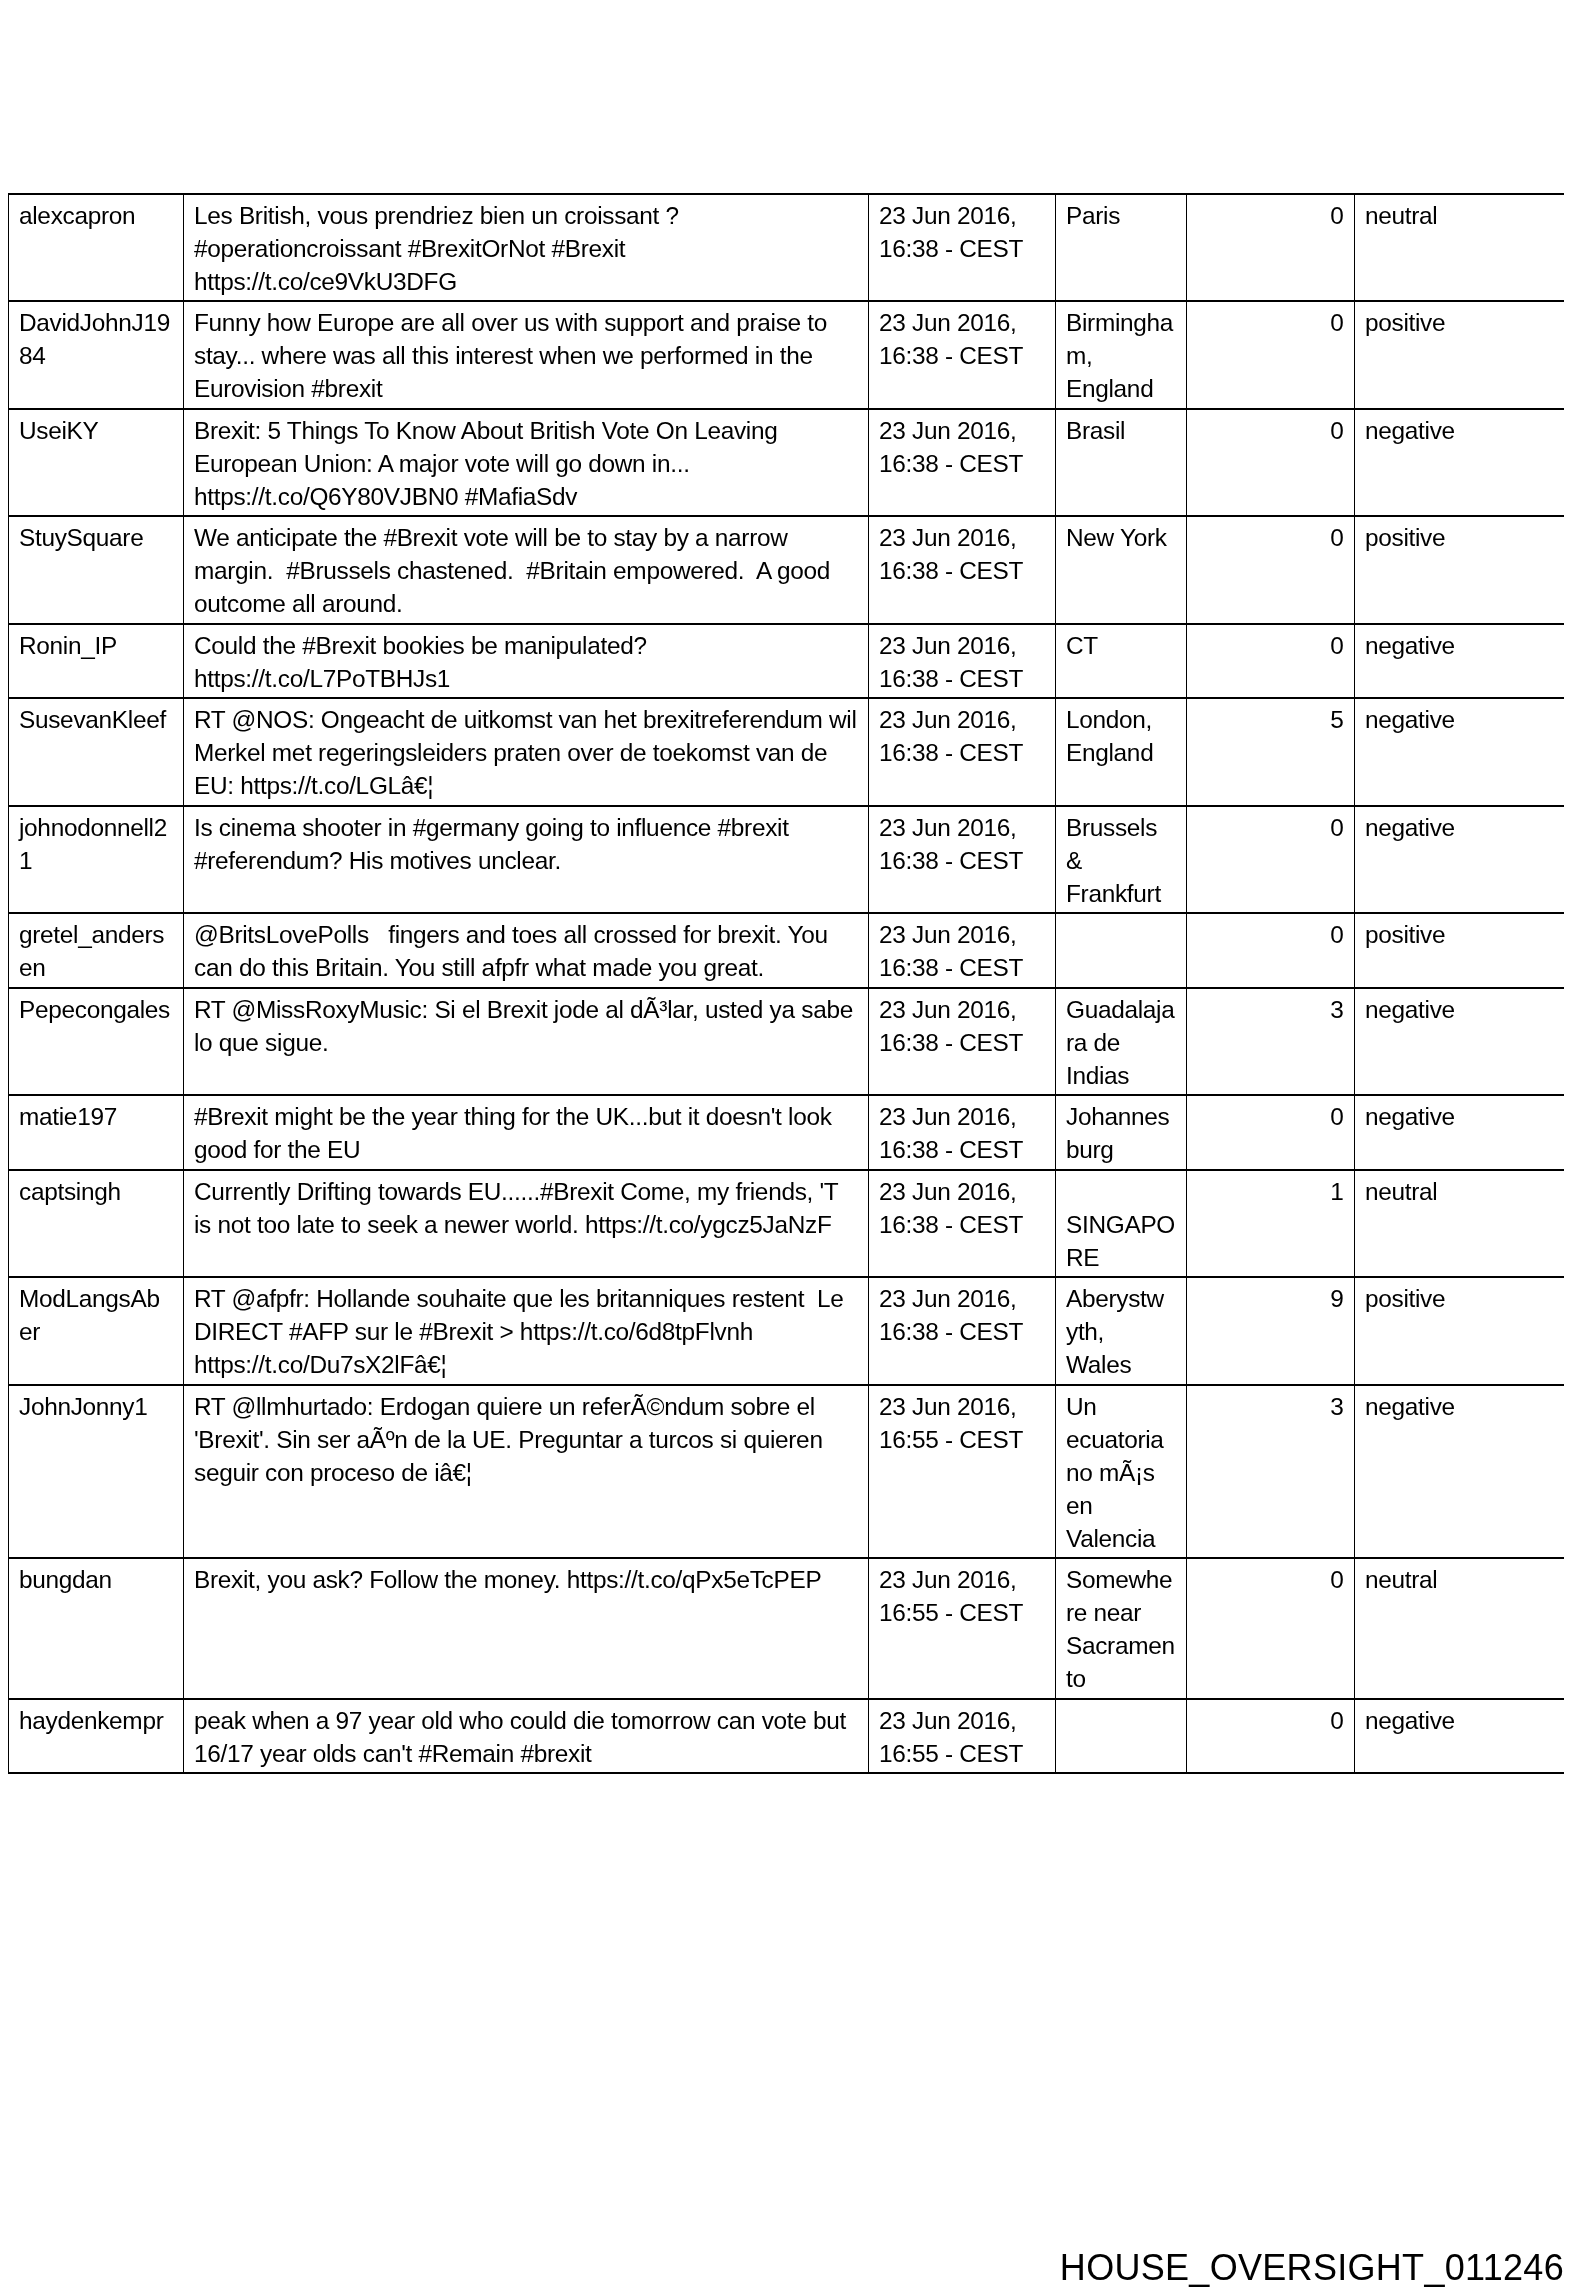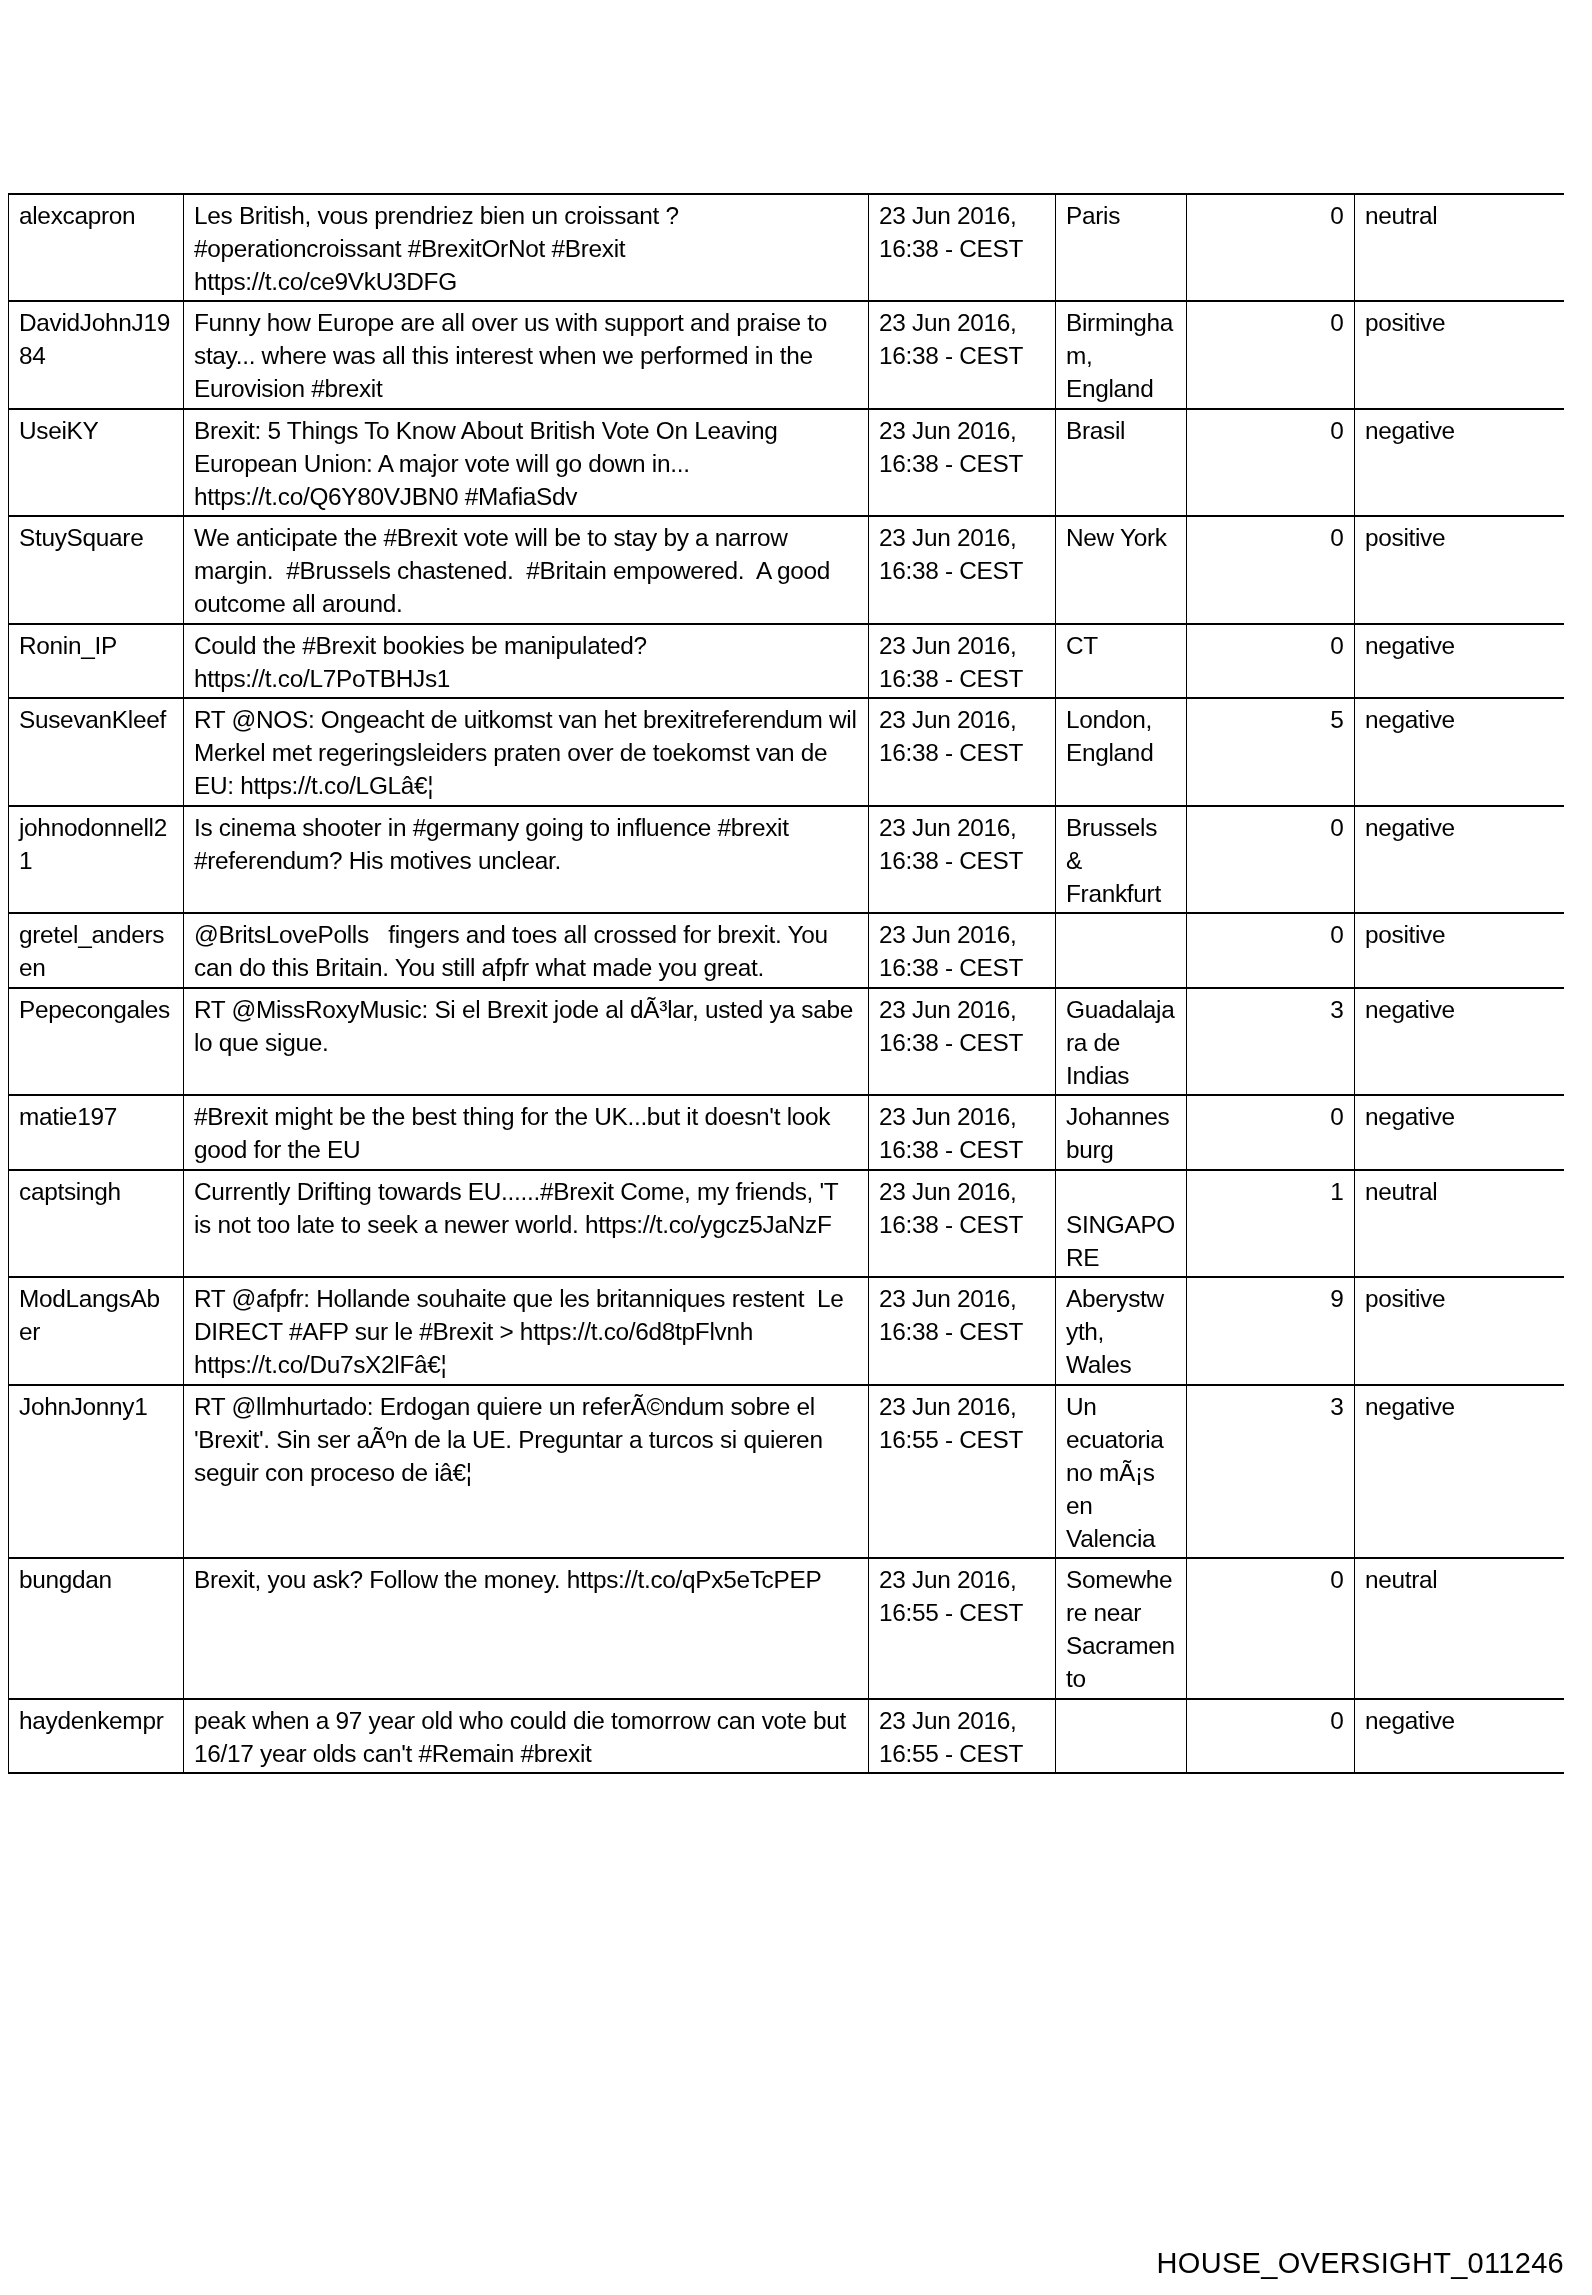--- a/index.html
+++ b/index.html
@@ -49,21 +49,21 @@
   .c-user  { padding-right: 19px; }
   .c-tweet { padding-right: 28px; }
   .c-date  { padding-right: 6.4px; }
   .c-loc   { padding-right: 6.4px; }
   .c-count { text-align: right; padding-right: 14px; }
   .c-sent  { padding-left: 13px; }
   .bates-footer {
     position: absolute;
     top: 2247px;
     right: 28px;
-    font-size: 29px;
+    font-size: 36px;
     letter-spacing: 0.3px;
     color: #000000;
   }
 </style>
 </head>
 <body>
 
 <table class="doc-table">
   <colgroup>
     <col class="col-user">
@@ -141,21 +141,21 @@
       <tr>
     <td class="c-user">Pepecongales</td>
     <td class="c-tweet">RT @MissRoxyMusic: Si el Brexit jode al dÃ³lar, usted ya sabe lo que sigue.</td>
     <td class="c-date">23 Jun 2016, 16:38 - CEST</td>
     <td class="c-loc">Guadalajara de Indias</td>
     <td class="c-count">3</td>
     <td class="c-sent">negative</td>
   </tr>
       <tr>
     <td class="c-user">matie197</td>
-    <td class="c-tweet">#Brexit might be the best thing for the UK...but it doesn't look good for the EU</td>
+    <td class="c-tweet">#Brexit might be the year thing for the UK...but it doesn't look good for the EU</td>
     <td class="c-date">23 Jun 2016, 16:38 - CEST</td>
     <td class="c-loc">Johannesburg</td>
     <td class="c-count">0</td>
     <td class="c-sent">negative</td>
   </tr>
       <tr>
     <td class="c-user">captsingh</td>
     <td class="c-tweet">Currently Drifting towards EU......#Brexit Come, my friends, 'T is not too late to seek a newer world. https://t.co/ygcz5JaNzF</td>
     <td class="c-date">23 Jun 2016, 16:38 - CEST</td>
     <td class="c-loc">

